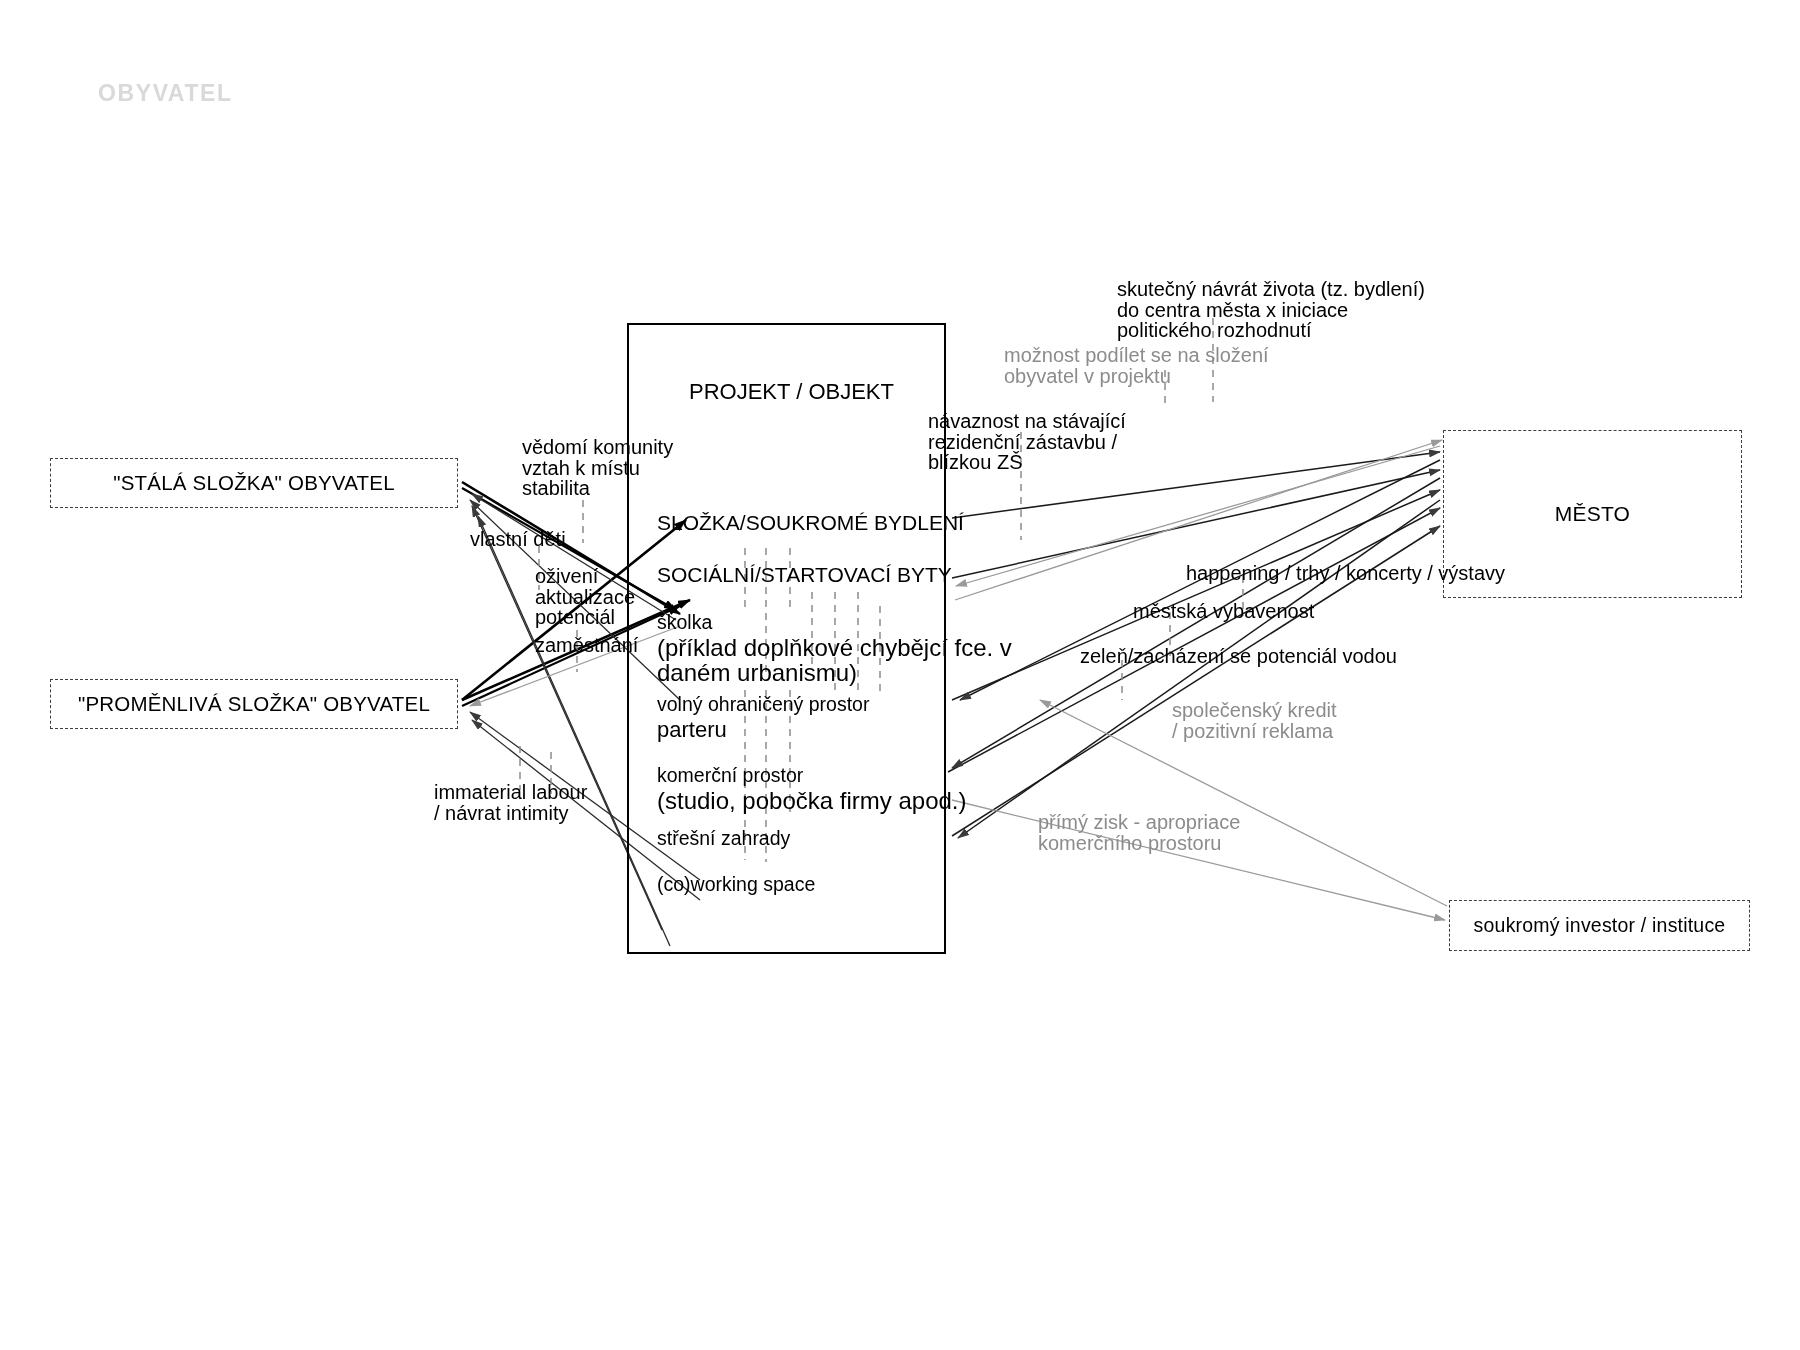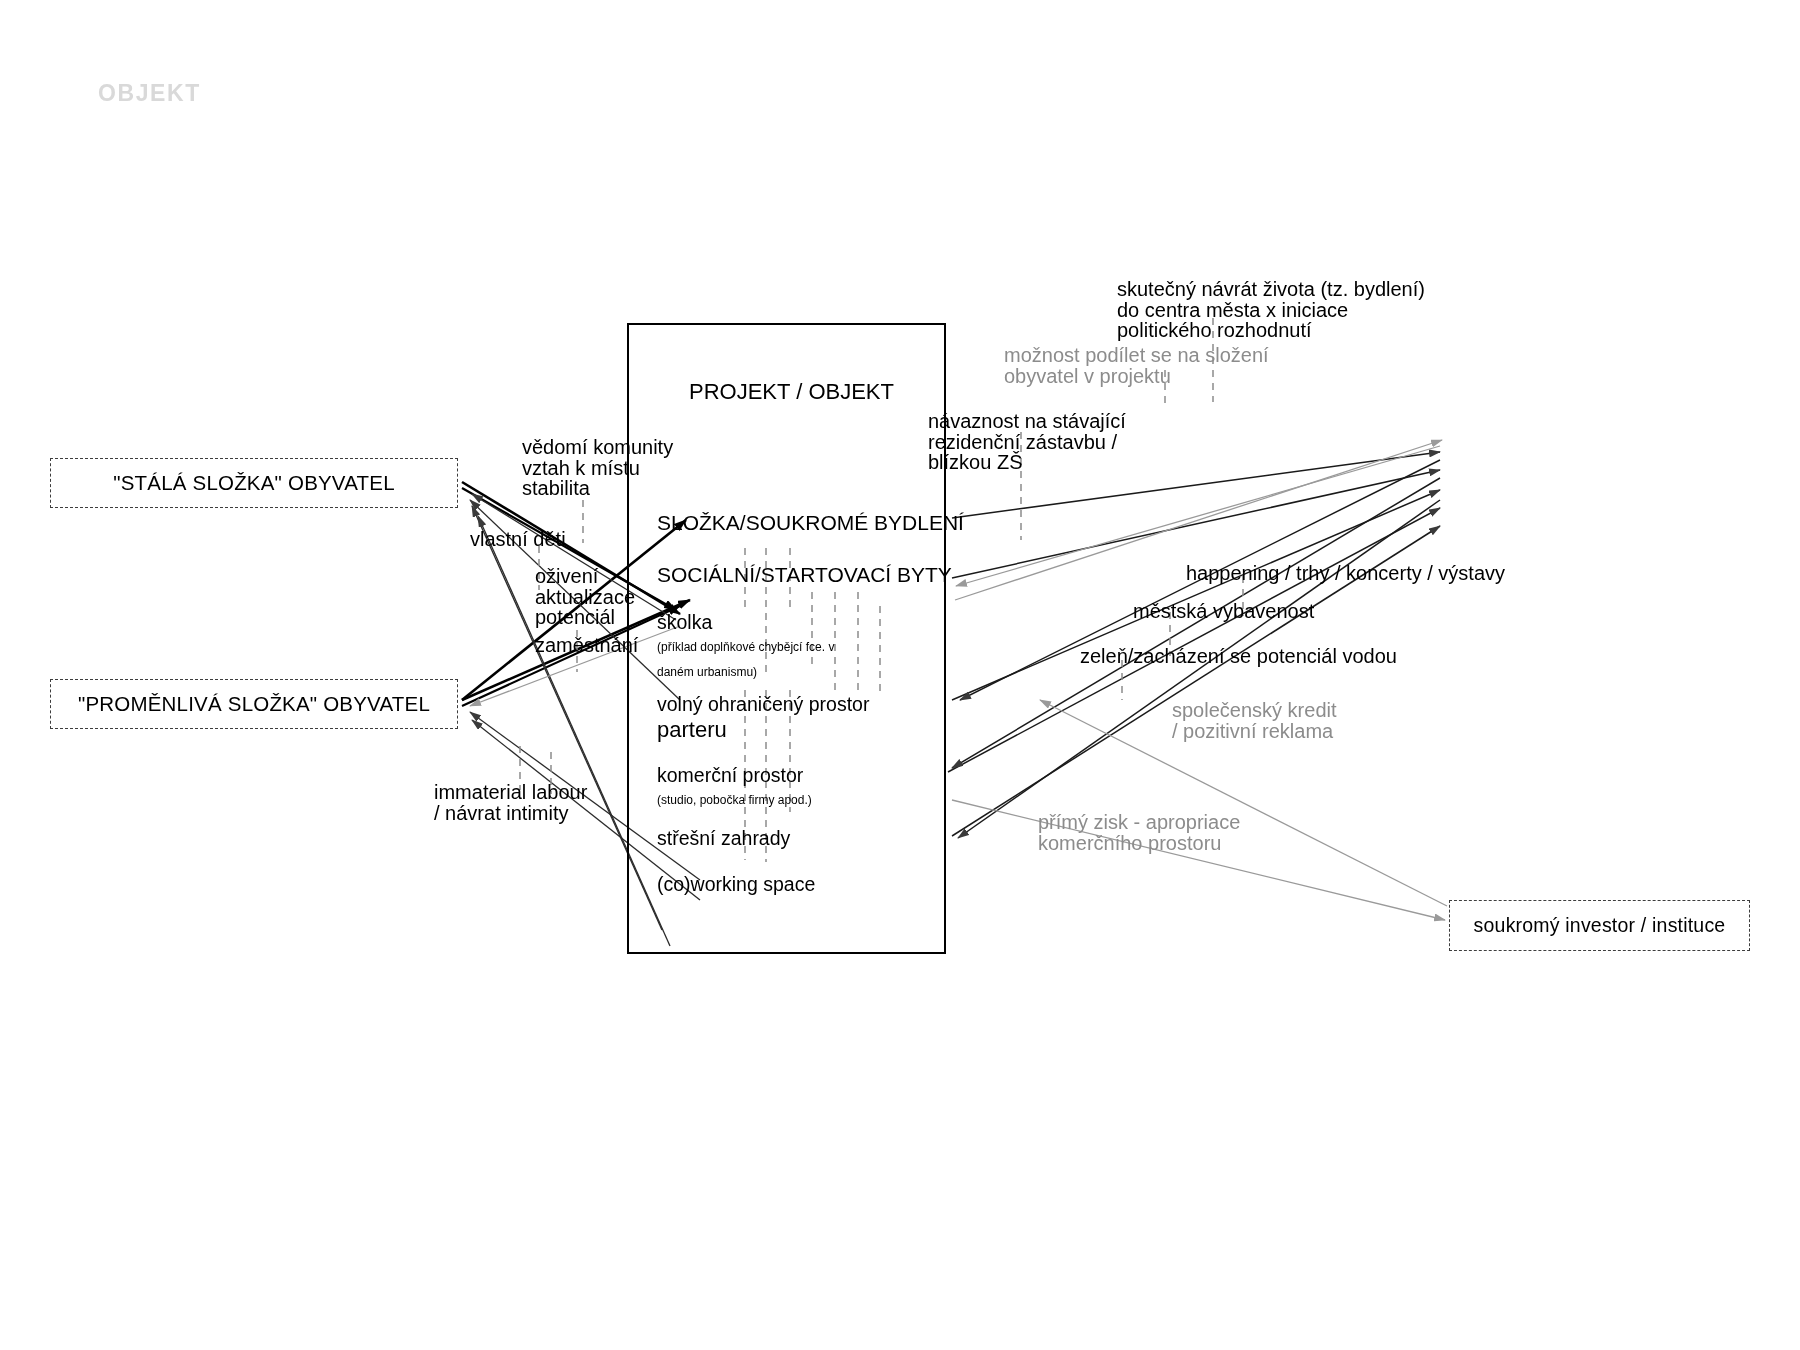--- a/index.html
+++ b/index.html
@@ -78,21 +78,21 @@
     white-space: nowrap;
   }
   .proj-item {
     position: absolute;
     left: 657px;
     font-size: 19.5px;
     line-height: 25px;
     white-space: nowrap;
   }
   .proj-item.big { font-size: 21px; }
-  .proj-item .sub { font-size: 12px; display: block; }
+  .proj-item .sub { font-size: 24px; display: block; }
 
   #item-stale     { top: 510px; }
   #item-socialni  { top: 562px; }
   #item-skolka    { top: 610px; }
   #item-parter    { top: 692px; }
   #item-komercni  { top: 763px; }
   #item-strecha   { top: 826px; }
   #item-cowork    { top: 872px; }
 
   
@@ -209,30 +209,33 @@
 
       <line x1="1213" y1="318" x2="1213" y2="402"></line>
       <line x1="1165" y1="370" x2="1165" y2="404"></line>
       <line x1="1021" y1="432" x2="1021" y2="540"></line>
       <line x1="1243" y1="576" x2="1243" y2="616"></line>
       <line x1="1170" y1="612" x2="1170" y2="656"></line>
       <line x1="1122" y1="660" x2="1122" y2="700"></line>
     </g>
   </svg>
 
-  <div class="koncept">OBJEKT</div>
+  <div class="koncept">OBYVATEL</div>
 
   <div class="actor-box" id="box-stala">
     <span class="actor-label">"STÁLÁ SLOŽKA" OBYVATEL</span>
   </div>
 
   <div class="actor-box" id="box-promenliva">
     <span class="actor-label">"PROMĚNLIVÁ SLOŽKA" OBYVATEL</span>
   </div>
 
+  <div class="actor-box" id="box-mesto">
+    <span class="actor-label">MĚSTO</span>
+  </div>
 
   <div class="actor-box" id="box-investor">
     <span class="actor-label">soukromý investor / instituce</span>
   </div>
 
   <div id="box-projekt"></div>
 
   <div id="projekt-title">PROJEKT / OBJEKT</div>
 
   <div class="proj-item big" id="item-stale">SLOŽKA/SOUKROMÉ BYDLENÍ</div>

